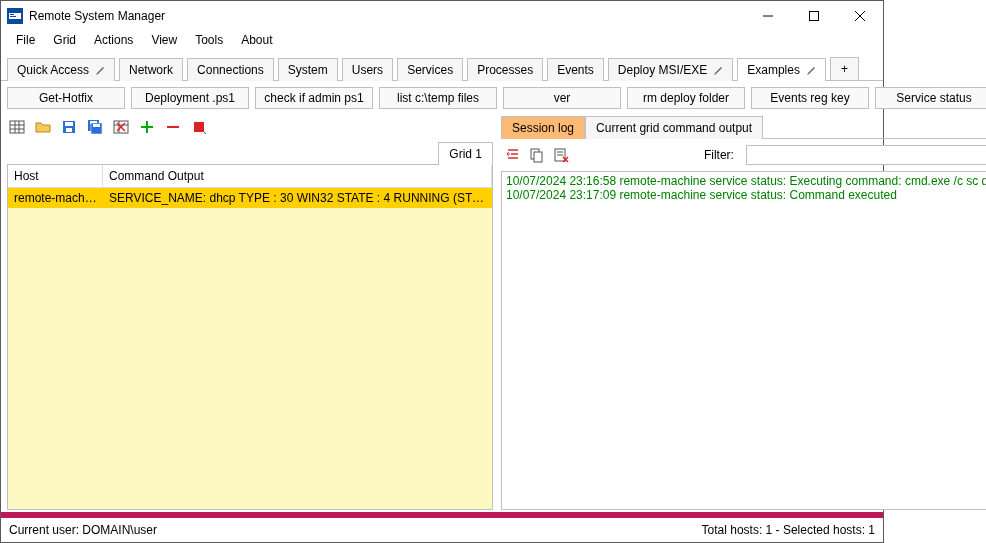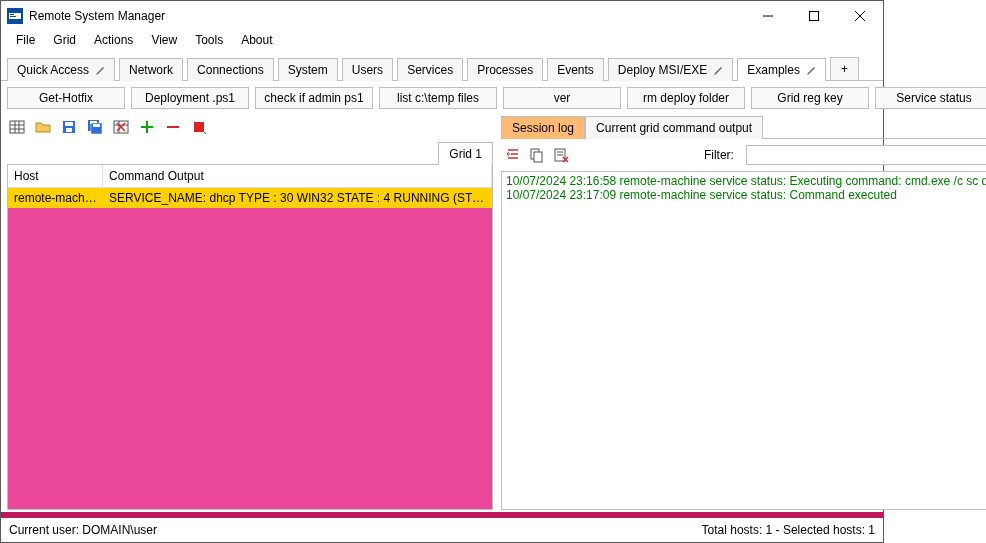--- a/index.html
+++ b/index.html
@@ -42,21 +42,21 @@
 
 
 .grid-tabs { display: flex; border-bottom: 1px solid #c0c0c0; justify-content: flex-end; }
 .grid-tab { padding: 4px 10px; border: 1px solid #c0c0c0; border-bottom: none; background: #fff; position: relative; top: 1px; cursor: default; }
 
 
 .grid { flex: 1; border: 1px solid #c0c0c0; border-top: none; overflow: hidden; display: flex; flex-direction: column; }
 .grid-header { display: flex; background: #fff; border-bottom: 1px solid #dcdcdc; }
 .grid-header .col { padding: 4px 6px; border-right: 1px solid #dcdcdc; }
 .grid-header .col.resize { cursor: col-resize; }
-.grid-body { flex: 1; overflow: auto; background: #ec4899; }
+.grid-body { flex: 1; overflow: auto; background: #fef9c3; }
 .grid-row { display: flex; }
 .grid-row.selected { background: #ffd000; }
 .grid-row .cell { padding: 3px 6px; white-space: nowrap; overflow: hidden; text-overflow: ellipsis; }
 .col-host { width: 95px; }
 .col-out { flex: 1; }
 
 
 .right-tabs { display: flex; border-bottom: 1px solid #c0c0c0; }
 .right-tab { padding: 4px 10px; border: 1px solid #c0c0c0; border-bottom: none; background: #f6f6f6; position: relative; top: 1px; cursor: default; }
 .right-tab.active { background: #fdba74; }
@@ -165,21 +165,21 @@
   <div class="btn-rows" id="btn-rows">
       <div class="btn-row">
         <div class="action-btn">Get-Hotfix</div>
         <div class="action-btn">Deployment .ps1</div>
         <div class="action-btn">check if admin ps1</div>
         <div class="action-btn">list c:\temp files</div>
       </div>
       <div class="btn-row">
         <div class="action-btn">ver</div>
         <div class="action-btn">rm deploy folder</div>
-        <div class="action-btn">Grid reg key</div>
+        <div class="action-btn">Events reg key</div>
         <div class="action-btn">Service status</div>
       </div>
     </div>
 
   <div class="split">
 
     <div class="left-pane">
       <div class="icon-row">
         <span class="ico">
             <svg viewBox="0 0 16 16">

